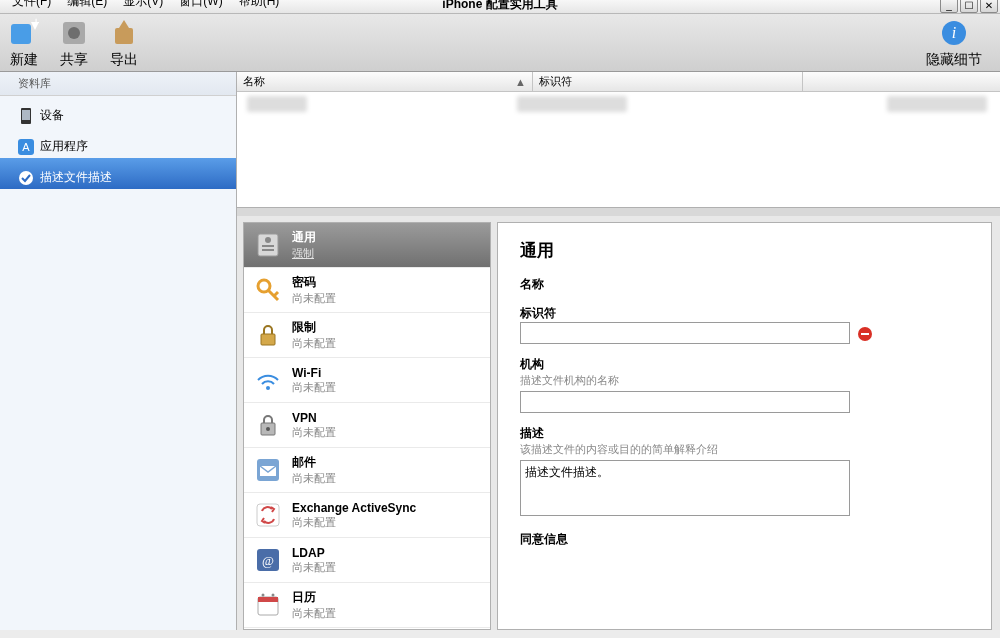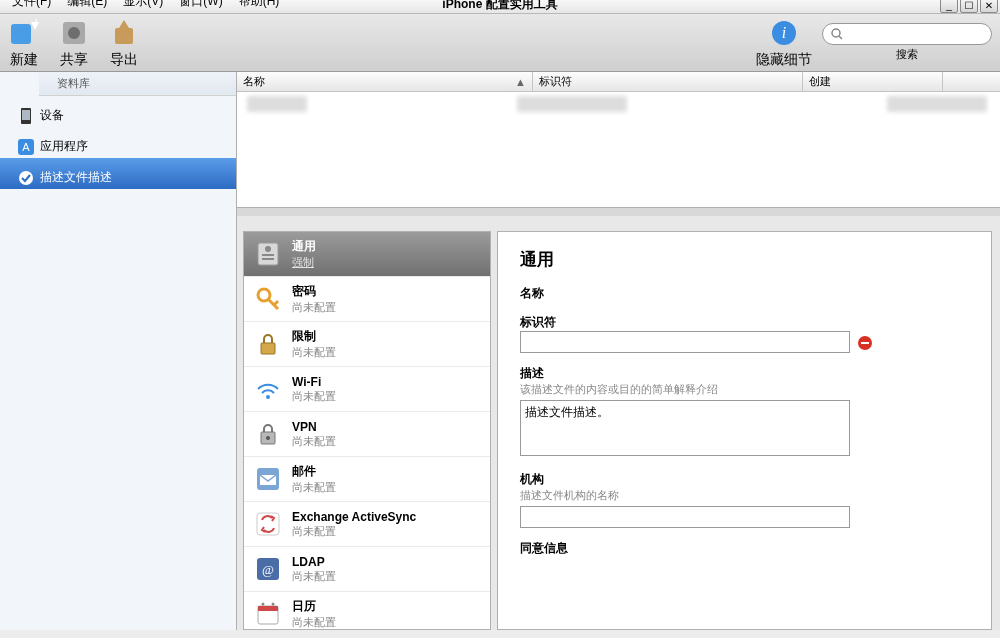--- a/index.html
+++ b/index.html
@@ -21,37 +21,37 @@
 .search-box { margin-left: auto; width: 170px; height: 22px; border: 1px solid #999; border-radius: 11px; background: white; display: flex; align-items: center; padding: 0 8px; }
 .search-box svg { flex-shrink: 0; }
 .search-box input { border: none; outline: none; width: 100%; font-size: 11px; margin-left: 4px; }
 .toolbar-wrap { position: relative; }
 
 
 .main { display: flex; height: 558px; }
 
 
 .sidebar { width: 237px; background: #f2f6fb; border-right: 1px solid #b0b0b0; }
-.sidebar-header { padding: 4px 18px; font-size: 11px; color: #555; background: linear-gradient(#eef2f8,#e2e8f0); border-bottom: 1px solid #d0d0d0; margin-left: 39px; }
+.sidebar-header { padding: 4px 18px; font-size: 11px; color: #555; background: linear-gradient(#eef2f8,#e2e8f0); border-bottom: 1px solid #d0d0d0; }
 .sb-item { display: flex; align-items: center; padding: 11px 10px 3px 18px; cursor: default; }
 .sb-item.selected { background: linear-gradient(#5a9de8,#2d6bc4); color: white; }
 .sb-icon { width: 16px; height: 16px; margin-right: 6px; display: inline-flex; align-items: center; justify-content: center; }
 
 
 .rightpane { flex: 1; display: flex; flex-direction: column; background: white; overflow: hidden; }
 .listhead { height: 20px; background: linear-gradient(#fdfdfd,#e6e6e6); border-bottom: 1px solid #c4c4c4; display: flex; }
 .col { border-right: 1px solid #c4c4c4; padding: 3px 6px; font-size: 11px; display: flex; align-items: center; }
 .col .sortarrow { margin-left: auto; color: #666; }
 .listbody { height: 116px; background: white; border-bottom: 1px solid #b0b0b0; position: relative; }
 .blur-row { height: 24px; display: flex; }
 .blur-cell { height: 16px; margin: 4px 10px; background: #ddd; filter: blur(2px); border-radius: 2px; }
 
 .splitter { height: 8px; background: #d8d8d8; }
 
-.detail { flex: 1; display: flex; background: #e8e8e8; padding: 15px 8px 0 6px; gap: 6px; overflow: hidden; }
+.detail { flex: 1; display: flex; background: #e8e8e8; padding: 6px 8px 0 6px; gap: 6px; overflow: hidden; }
 .catlist { width: 248px; background: white; border: 1px solid #b0b0b0; overflow-y: scroll; overflow-x: hidden; }
 .cat-item { display: flex; align-items: center; padding: 6px 8px; border-bottom: 1px solid #eaeaea; cursor: default; }
 .cat-item.selected { background: linear-gradient(#9b9b9b,#707070); color: white; }
 .cat-icon { width: 32px; height: 32px; margin-right: 8px; border-radius: 4px; display: flex; align-items: center; justify-content: center; font-size: 18px; }
 .cat-text .t1 { font-weight: bold; font-size: 12px; }
 .cat-text .t2 { font-size: 11px; color: #888; }
 .cat-item.selected .t2 { color: #e4e4e4; text-decoration: underline; }
 
 .formpane { flex: 1; background: white; border: 1px solid #b0b0b0; padding: 16px 22px; overflow-y: auto; }
 .formpane h2 { font-size: 17px; margin-bottom: 14px; }
@@ -121,30 +121,20 @@
   <div class="tool-item hide-detail">
     <div class="tool-icon">
         <svg width="28" height="28">
           <circle cx="14" cy="14" r="12" fill="#3a8de0"></circle>
           <text x="14" y="19" text-anchor="middle" font-family="serif" font-style="italic" font-size="16" fill="white">i</text>
         </svg>
       </div>
     <span class="tool-label">隐藏细节</span>
   </div>
 
-  <div style="display:flex;flex-direction:column;align-items:center">
-    <div class="search-box">
-      <svg width="12" height="12">
-          <circle cx="5" cy="5" r="4" fill="none" stroke="#888" stroke-width="1.5"></circle>
-          <line x1="8" y1="8" x2="11" y2="11" stroke="#888" stroke-width="1.5"></line>
-        </svg>
-      <input type="text" placeholder="" style="">
-    </div>
-    <span style="font-size:11px;margin-top:2px">搜索</span>
-  </div>
 </div>
 
 <div class="main">
   <div class="sidebar">
     <div class="sidebar-header">资料库</div>
     <div class="sb-item">
       <span class="sb-icon">
           <svg width="12" height="16">
             <rect width="10" height="16" x="1" rx="1" fill="#333"></rect>
             <rect x="2" y="2" width="8" height="10" fill="#aeb8c4"></rect>
@@ -174,23 +164,20 @@
 
   <div class="rightpane">
     <div class="listhead">
       <div class="col" style="width:296px">
           <span>名称</span>
           <span class="sortarrow">▲</span>
         </div>
       <div class="col" style="width:270px">
           <span>标识符</span>
         </div>
-      <div class="col" style="width:140px">
-          <span>创建</span>
-        </div>
       <div class="col" style="flex:1;border-right:none"></div>
     </div>
     <div class="listbody">
       <div class="blur-row">
         <div class="blur-cell" style="width:60px"></div>
         <div class="blur-cell" style="width:110px;margin-left:200px"></div>
         <div class="blur-cell" style="width:100px;margin-left:250px"></div>
       </div>
     </div>
     <div class="splitter"></div>
@@ -327,30 +314,30 @@
           <input type="text" value="" style="">
           <span class="err-icon">
               <svg width="16" height="16">
                 <circle cx="8" cy="8" r="7" fill="#d93025"></circle>
                 <rect x="4" y="7" width="8" height="2" fill="white"></rect>
               </svg>
             </span>
         </div>
 
         <div class="field">
+          <div class="lbl">机构</div>
+          <div class="hint">描述文件机构的名称</div>
+          <input type="text" value="" style="">
+        </div>
+
+        <div class="field">
           <div class="lbl">描述</div>
           <div class="hint">该描述文件的内容或目的的简单解释介绍</div>
           <textarea id="desc-ta" style="">描述文件描述。</textarea>
         </div>
 
         <div class="field">
-          <div class="lbl">机构</div>
-          <div class="hint">描述文件机构的名称</div>
-          <input type="text" value="" style="">
-        </div>
-
-        <div class="field">
           <div class="lbl">同意信息</div>
         </div>
       </div>
     </div>
   </div>
 </div>
 
 </body></html>

